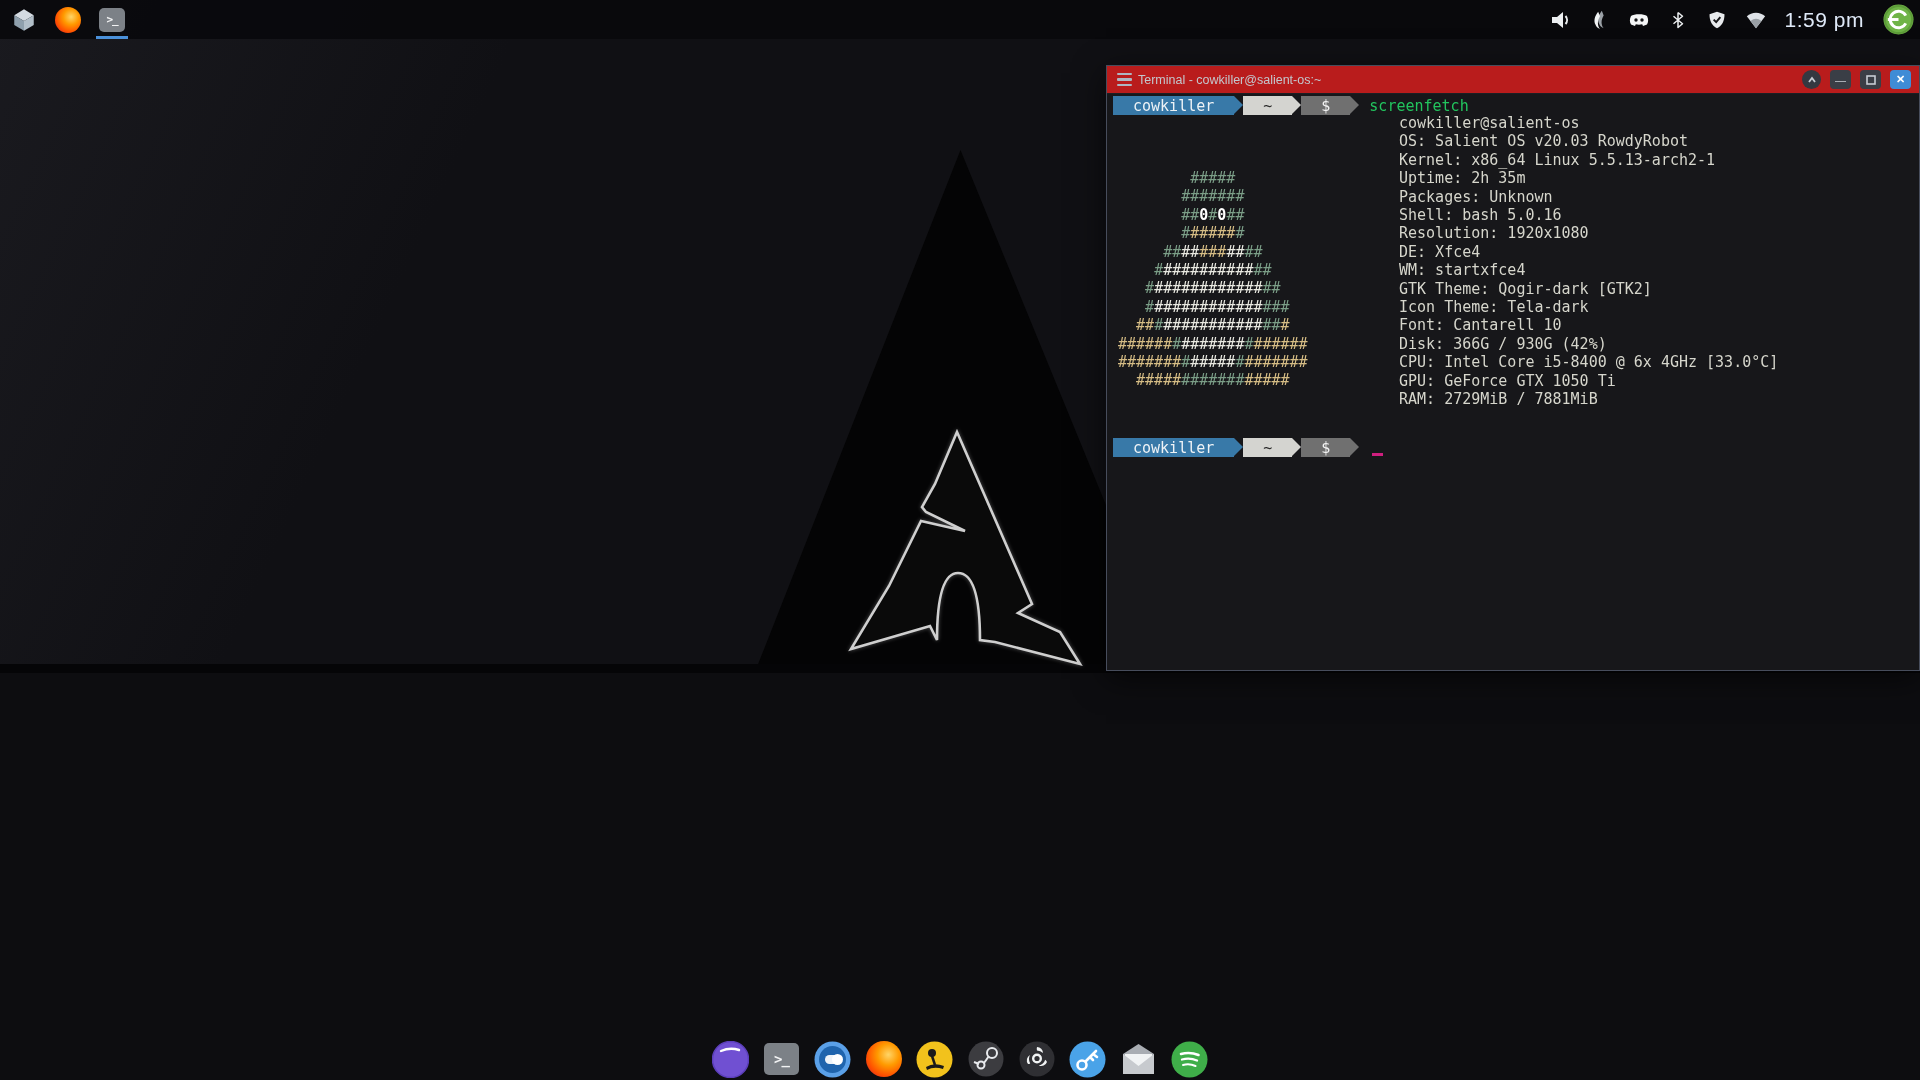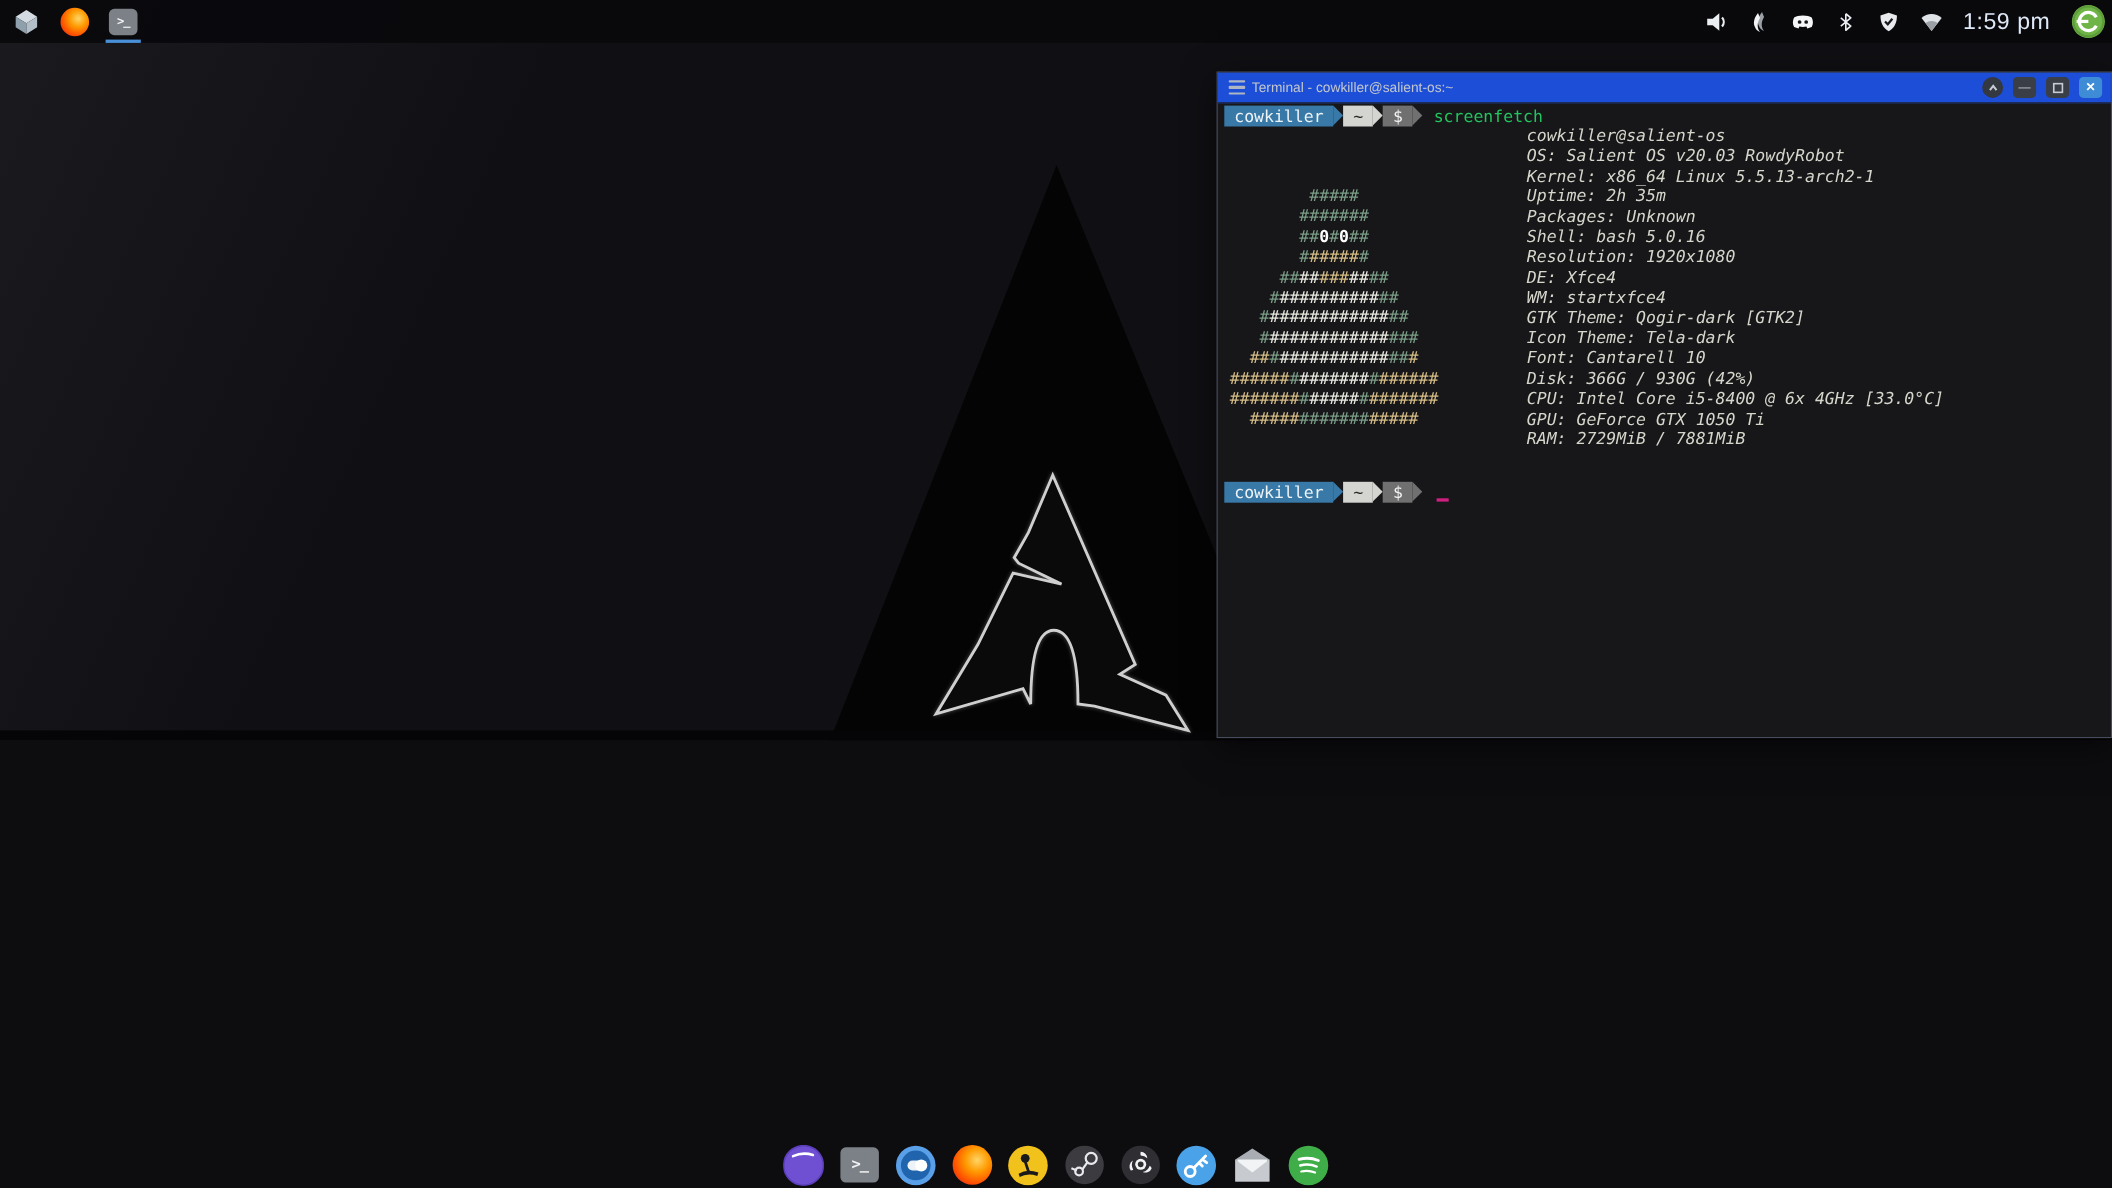--- a/index.html
+++ b/index.html
@@ -37,45 +37,45 @@
 
   
   #dock{position:absolute;left:0;bottom:2px;width:100%;display:flex;
     justify-content:center;gap:13px;align-items:flex-end;z-index:4;}
   .dock-item{width:38px;height:38px;display:flex;align-items:center;justify-content:center;}
 
   
   #term-win{position:absolute;left:1106px;top:65px;width:812px;height:604px;
     border:1px solid #474d5c;background:#17171a;z-index:6;
     box-shadow:0 8px 30px rgba(0,0,0,.6);}
-  #titlebar{height:27px;background:#1d4ed8;display:flex;align-items:center;
+  #titlebar{height:27px;background:#b91c1c;display:flex;align-items:center;
     border-bottom:1px solid #1c1e23;}
   #title-text{color:#c3c7cd;font-size:12.5px;margin-left:6px;}
   .menu-ic{margin-left:10px;display:flex;flex-direction:column;gap:3px;}
   .menu-ic span{display:block;width:15px;height:2.5px;background:#aeb6c2;border-radius:1px;}
   .tb-controls{margin-left:auto;display:flex;align-items:center;gap:9px;padding-right:8px;}
   .tb-btn{width:21px;height:19px;border-radius:4px;display:flex;align-items:center;
     justify-content:center;font-size:11px;color:#c7ccd4;background:#3a3e46;}
   .tb-btn.shade{background:#343841;border-radius:50%;width:19px;height:19px;}
   .tb-btn.close{background:#3f8cd6;color:#fff;font-weight:bold;}
 
   
   #term-content{position:relative;height:575px;
     font-family:"DejaVu Sans Mono",monospace;font-size:15px;color:#d6d6cc;}
   .prow{position:absolute;left:6px;display:flex;align-items:stretch;height:19px;}
-  .pseg{display:flex;align-items:center;padding:0 9px;font-size:15px;}
+  .pseg{display:flex;align-items:center;padding:0 20px;font-size:15px;}
   .seg-user{background:#3879a8;color:#eef3f6;}
   .seg-dir{background:#d4d4d0;color:#2a2a2a;}
   .seg-sym{background:#707070;color:#f2f2f2;}
   .arr{width:0;height:0;border-top:9.5px solid transparent;border-bottom:9.5px solid transparent;}
   .arr-user{border-left:9px solid #3879a8;}
   .arr-dir{border-left:9px solid #d4d4d0;}
   .arr-sym{border-left:9px solid #707070;}
   .cmd-text{display:flex;align-items:center;padding-left:10px;color:#22c55e;}
-  #info-block{position:absolute;left:281px;top:20px;line-height:18.4px;white-space:pre;font-style:italic;}
+  #info-block{position:absolute;left:292px;top:20px;line-height:18.4px;white-space:pre;}
   #art-block{position:absolute;left:11px;top:75px;line-height:18.4px;white-space:pre;}
   .c-g{color:#7b9e87;}
   .c-w{color:#e9e9e1;}
   .c-y{color:#d6bd85;}
   .c-b{color:#ffffff;font-weight:bold;}
   #cursor{width:11px;height:3px;background:#cf1f7f;align-self:flex-end;margin-left:13px;margin-bottom:1px;}
 </style>
 </head>
 <body>
 

